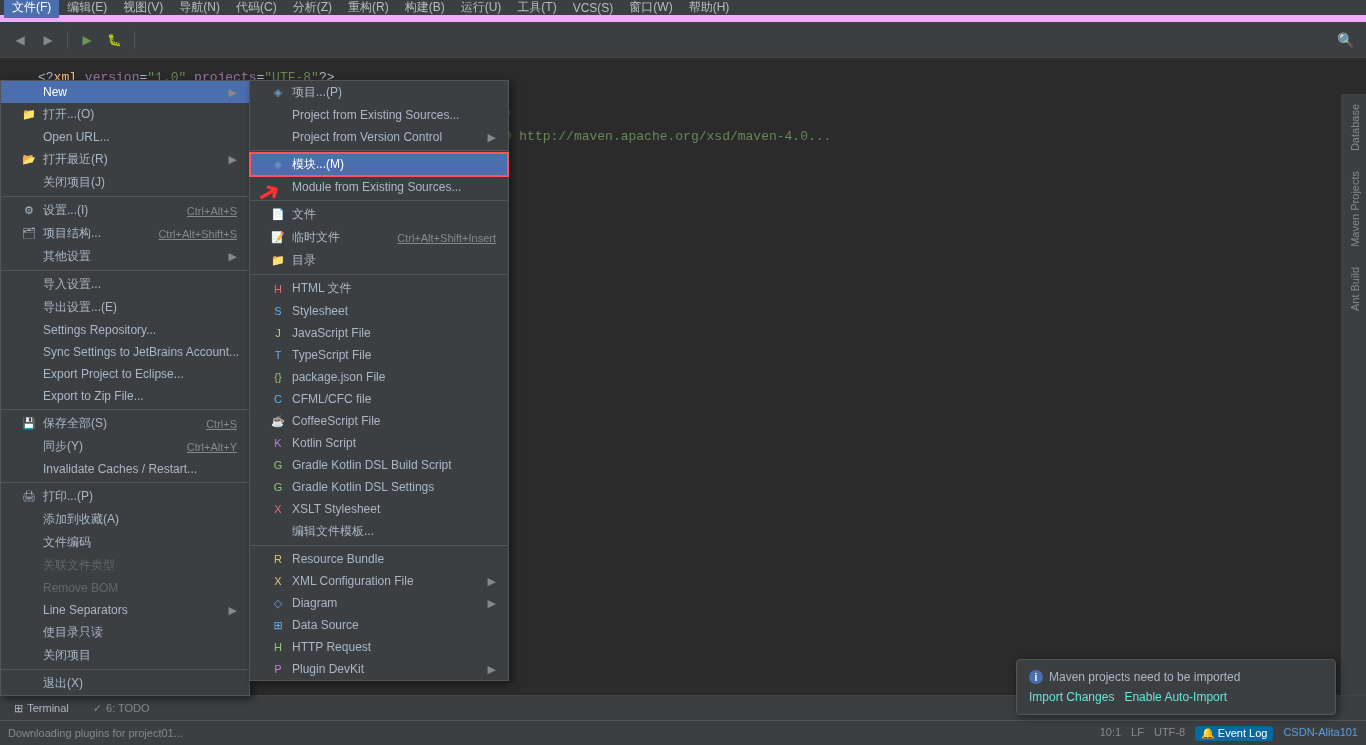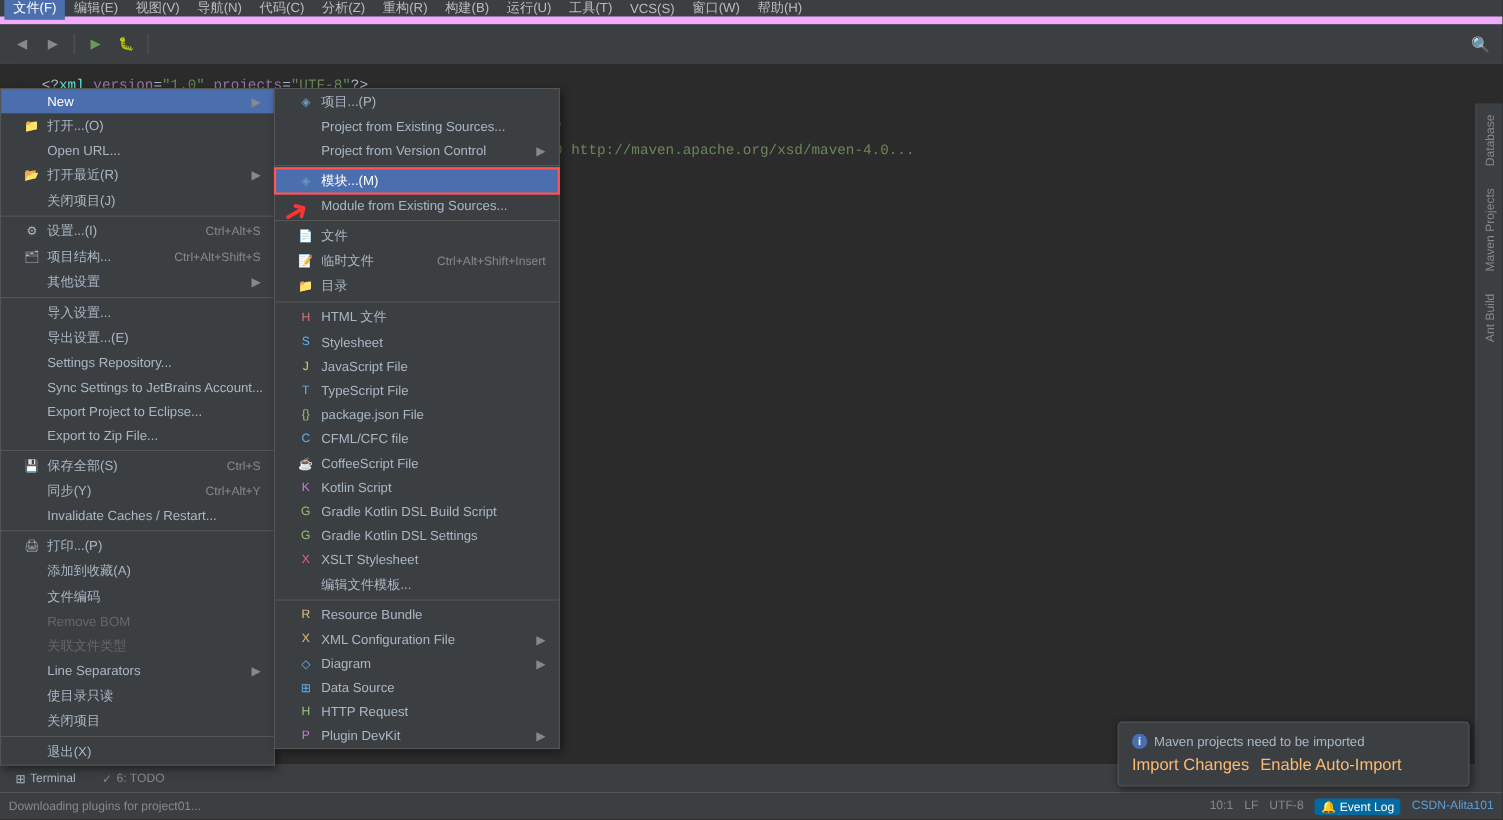--- a/index.html
+++ b/index.html
@@ -52,21 +52,21 @@
       background: #2b2b2b;
       padding: 10px 10px 10px 20px;
       font-family: "Consolas", "Courier New", monospace;
       font-size: 13px;
       line-height: 1.5;
       color: #a9b7c6;
       overflow: hidden;
       position: relative;
     }
     .code-line { white-space: nowrap; }
-    .xml-tag { color: #5eead4; }
+    .xml-tag { color: #fdba74; }
     .xml-attr { color: #9876aa; }
     .xml-value { color: #6a8759; }
     .xml-bracket { color: #a9b7c6; }
 
     
     #statusbar {
       position: absolute;
       bottom: 0;
       width: 100%;
       height: 25px;
@@ -115,21 +115,21 @@
       background: #4b6eaf;
       border-radius: 50%;
       display: inline-flex;
       align-items: center;
       justify-content: center;
       color: white;
       font-size: 10px;
       font-weight: bold;
     }
     .popup-links { display: flex; gap: 10px; }
-    .popup-link { color: #fdba74; font-size: 15px; cursor: pointer; text-decoration: none; }
+    .popup-link { color: #5eead4; font-size: 12px; cursor: pointer; text-decoration: none; }
 
     
     .dropdown-overlay {
       position: absolute;
       top: 22px;
       left: 0;
       z-index: 1000;
     }
 
     
@@ -161,20 +161,21 @@
     }
     .menu-entry.disabled {
       color: #666;
       cursor: default;
     }
     .menu-entry .shortcut {
       margin-left: auto;
       color: #888;
       font-size: 11px;
       padding-left: 20px;
+      text-decoration: underline;
     }
     .menu-entry .arrow {
       margin-left: auto;
       color: #888;
       font-size: 11px;
     }
     .menu-divider {
       height: 1px;
       background: #555;
       margin: 2px 0;
@@ -484,25 +485,25 @@
       <div class="menu-entry">
         <span class="icon-placeholder"></span>
         <span>添加到收藏(A)</span>
       </div>
       <div class="menu-entry">
         <span class="icon-placeholder"></span>
         <span>文件编码</span>
       </div>
       <div class="menu-entry disabled">
         <span class="icon-placeholder"></span>
+        <span>关联文件类型</span>
+      </div>
+      <div class="menu-entry disabled">
+        <span class="icon-placeholder"></span>
         <span>Remove BOM</span>
-      </div>
-      <div class="menu-entry disabled">
-        <span class="icon-placeholder"></span>
-        <span>关联文件类型</span>
       </div>
       <div class="menu-entry">
         <span class="icon-placeholder"></span>
         <span>Line Separators</span>
         <span class="arrow">▶</span>
       </div>
       <div class="menu-entry">
         <span class="icon-placeholder"></span>
         <span>使目录只读</span>
       </div>

